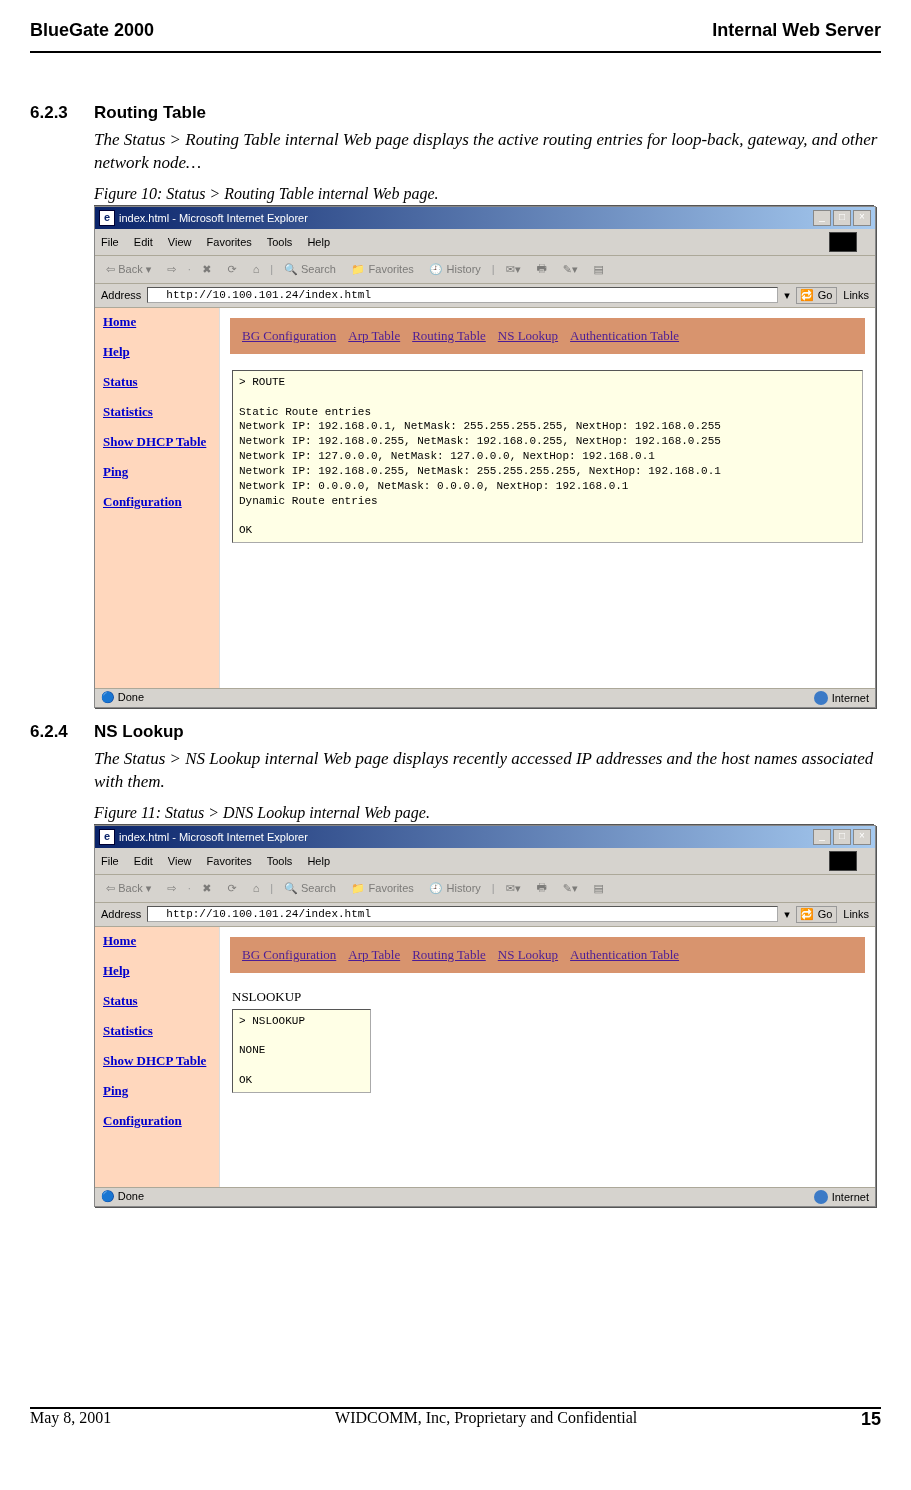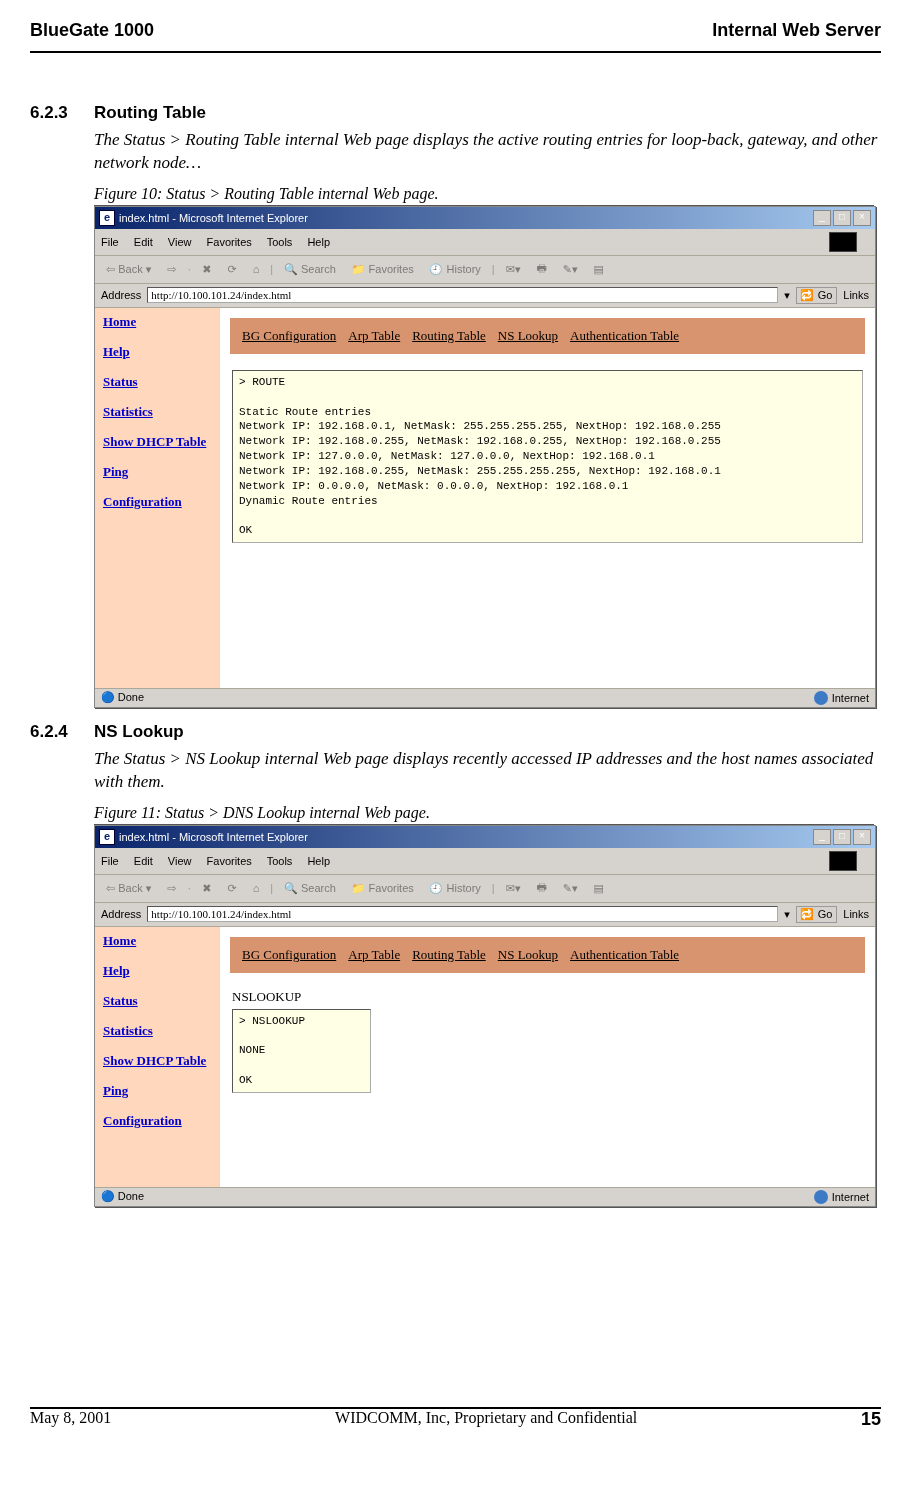--- a/index.html
+++ b/index.html
@@ -64,60 +64,60 @@
   .ie-title-btn { width:16px; height:14px; background:#d6d3ce; border:1px solid #888; text-align:center; line-height:12px; font-size:10px; }
   .ie-menubar { padding: 3px 6px; border-bottom: 1px solid #aca899; display:flex; justify-content:space-between; align-items:center; }
   .ie-menubar span { margin-right: 12px; }
   .ie-logo { width:26px; height:18px; background:#000; border:1px solid #444; }
   .ie-toolbar { padding: 3px 6px; border-bottom: 1px solid #aca899; display:flex; align-items:center; gap:6px; }
   .ie-toolbar .tb-btn { padding:1px 5px; color:#7c7b79; }
   .ie-toolbar .tb-sep { color:#999; }
   .ie-address { padding: 3px 6px; border-bottom: 1px solid #aca899; display:flex; align-items:center; gap:6px; }
   .ie-address input {
     flex: 1; border: 1px inset #aaa; background: #fff;
-    font-family: Liberation Serif, serif; font-size: 11px; padding: 1px 3px;
+    font-family: Liberation Mono, monospace; font-size: 11px; padding: 1px 18px;
   }
   .ie-content { display:flex; background:#fff;border-radius:29px; }
   .ie-content.tall { min-height: 380px; }
   .ie-content.short { min-height: 260px; }
   .ie-left {
     width: 108px; background: #ffd7bd; padding: 6px 8px;
     border-right: 1px solid #ddd;
     display:flex; flex-direction:column; gap: 14px;
   }
   .ie-left a { color: #0000cd; text-decoration: underline; font-weight:bold; font-family: "Times New Roman", serif; font-size:13px; }
   .ie-right { flex:1; background:#fff; }
   .ie-tabbar {
     background:#d8946e; padding: 10px 12px; margin:10px;
     display:flex; gap:12px;
     font-family: "Times New Roman", serif; font-size:13px;
   }
-  .ie-tabbar a { color: #000000; text-decoration: underline; }
-  .ie-tabbar a.blue { color: #000000; }
+  .ie-tabbar a { color: #4c1d95; text-decoration: underline; }
+  .ie-tabbar a.blue { color: #4c1d95; }
   .ie-main { padding: 6px 12px; }
   .ie-main-title { font-family: "Times New Roman", serif; font-size:13px; margin-bottom:4px; }
   .ie-output {
     background:#ffffe6; border:1px inset #aaa; padding:4px 6px;
     font-family: "Courier New", monospace; font-size:11px;
     white-space: pre; line-height:1.35;
   }
   .ie-output.narrow { width: 125px; }
   .ie-status {
     border-top:1px solid #aca899; display:flex; justify-content:space-between;
     align-items:center; padding:2px 6px; font-size:11px; background:#d6d3ce;gap:46px;
   }
   .ie-status-right { display:flex; align-items:center; gap:4px; }
   .ie-status-icon { width:14px; height:14px; background:#3c7ac6; border-radius:7px; display:inline-block; }
   .addr-go { border:1px solid #999; padding:1px 4px; background:#d6d3ce; }
 </style>
 </head>
 <body>
 
 <div class="header-row">
-  <span>BlueGate 1000</span>
+  <span>BlueGate 2000</span>
   <span>Internal Web Server</span>
 </div>
 <div class="hr-top"></div>
 
 <div class="section-head">
   <span class="num">6.2.3</span><span>Routing Table</span>
 </div>
 <div class="body-text">The Status &gt; Routing Table internal Web page displays the active routing entries for loop-back, gateway, and other network node…</div>
 <div class="fig-caption">Figure 10: Status &gt; Routing Table internal Web page.</div>
 

